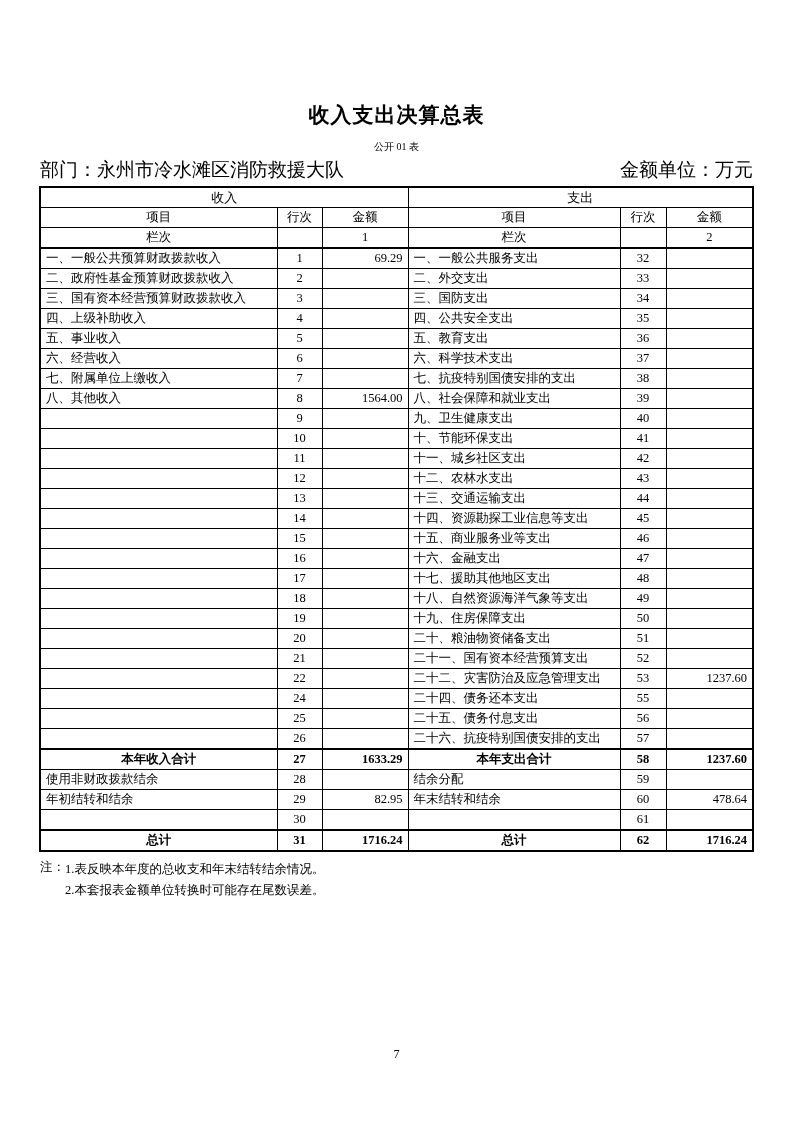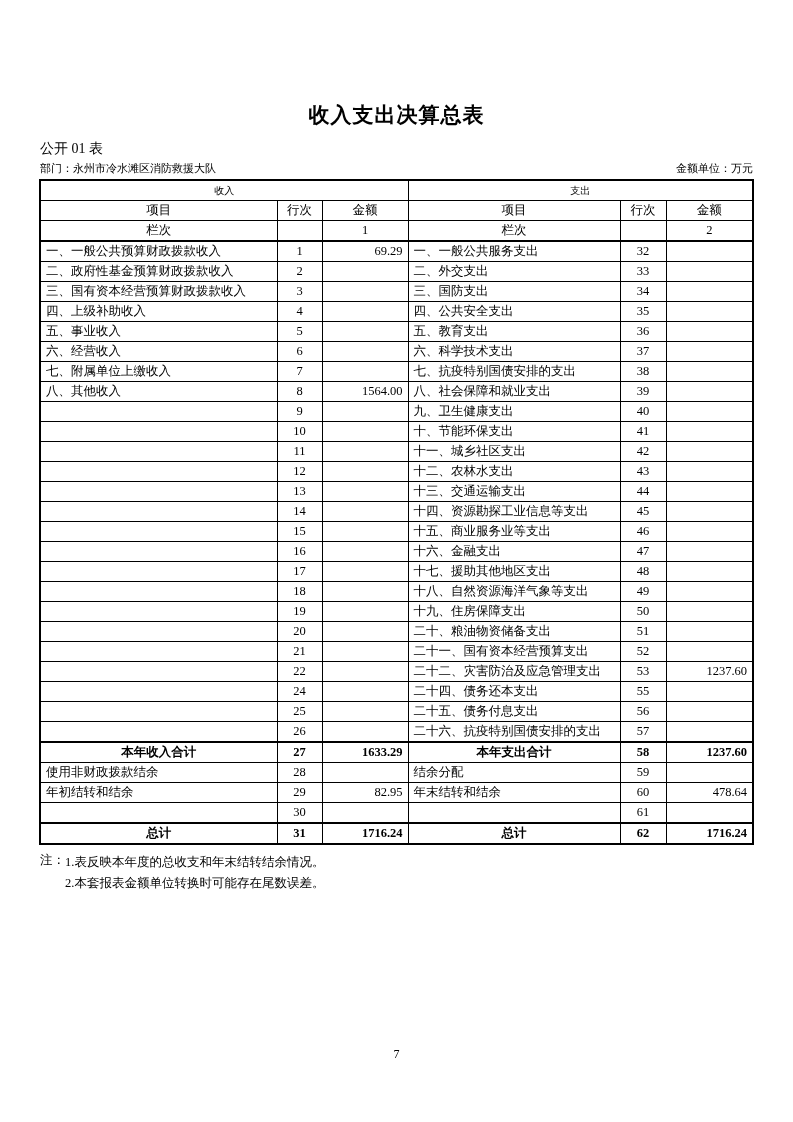--- a/index.html
+++ b/index.html
@@ -14,46 +14,46 @@
 
   .doc-title {
     padding-top:101px;
     text-align:center;
     font-size:21px;
     font-weight:bold;
     letter-spacing:1px;
   }
   .pub-line {
     width:713px; margin:11px auto 0;
-    text-align:left;
-    font-size:14px;
+    text-align:center;
+    font-size:10px;
   }
   .meta-line {
     width:713px; margin:3px auto 0;
     display:flex; justify-content:space-between;
-    font-size:11px;
+    font-size:19px;
   }
 
   table.main {
     width:713px; margin:3px auto 0;
     border-collapse:collapse;
     table-layout:fixed;
     border:2px solid #000;
   }
   table.main td {
     border:1px solid #000;
     height:19px;
     font-size:12.5px;
     padding:0 5px;
     overflow:hidden;
     white-space:nowrap;
     line-height:19px;
   }
   thead td { text-align:center; }
-  thead tr.group-row td { font-size:10px; }
+  thead tr.group-row td { font-size:13px; }
   thead tr:last-child td { border-bottom-width:2px; }
   td.item   { text-align:left; }
   td.line   { text-align:center; padding:0 2px; }
   td.amount { text-align:right; }
   tr.bold-row td { font-weight:bold; }
   tr.bold-row td.item { text-align:center; }
   tr.bold-row td { border-top-width:2px; }
 
   .notes {
     width:713px; margin:7px auto 0;

